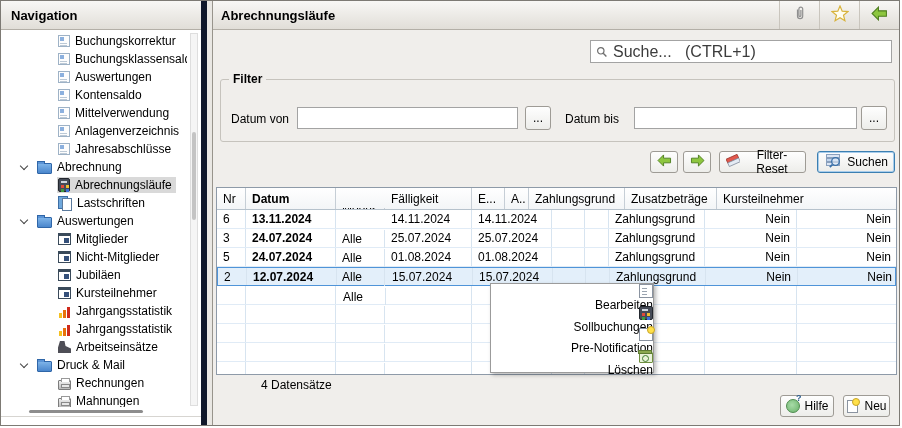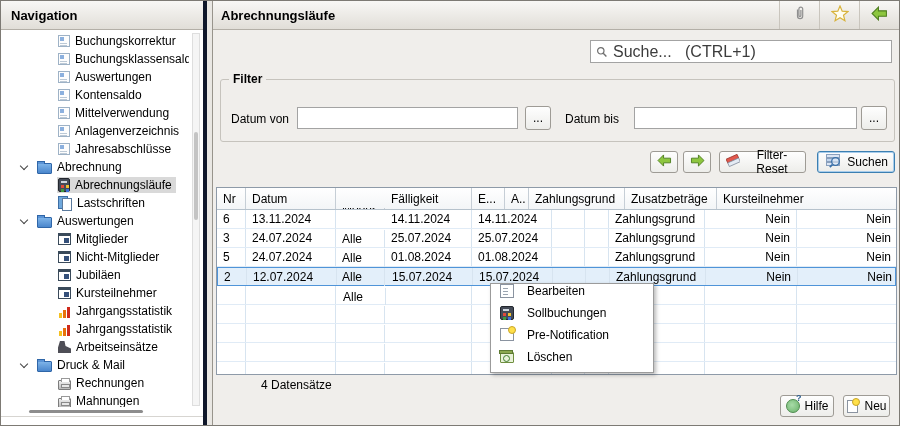--- a/index.html
+++ b/index.html
@@ -5,21 +5,21 @@
   html,body{margin:0;padding:0;background:#fff;}
   *{box-sizing:border-box;}
   .window{position:relative;width:900px;height:426px;border:1px solid #7d7a74;
     font-family:"Liberation Sans",sans-serif;font-size:12px;color:#000;background:#e9e7e3;overflow:hidden;}
 
   
   .phead{height:29px;background:linear-gradient(#f8f7f5,#e1ded8);border-bottom:1px solid #b3afa7;
     display:flex;align-items:center;font-weight:bold;font-size:13px;}
 
   
-  .nav{position:absolute;left:0;top:0;width:206px;height:100%;background:#fff;border-right:4px solid #0f172a;}
+  .nav{position:absolute;left:0;top:0;width:206px;height:100%;background:#fff;border-right:6px solid #0f172a;}
   .nav .phead{padding-left:10px;}
   .tree{position:absolute;left:0;top:31px;right:14px;bottom:18px;overflow:hidden;}
   .trow{height:18px;display:flex;align-items:center;padding-left:56px;white-space:nowrap;cursor:default;}
   .trow.folder{padding-left:19px;}
   .selwrap{display:flex;align-items:center;padding:1px 4px 1px 1px;}
   .selwrap.sel{background:#d9d9d9;}
   .tlabel{margin-left:5px;}
   .chev{width:9px;height:9px;position:relative;margin-right:7px;flex:none;}
   .chev::before{content:"";position:absolute;left:1px;top:0;width:5px;height:5px;
     border-right:1.6px solid #444;border-bottom:1.6px solid #444;transform:rotate(45deg);}
@@ -85,31 +85,31 @@
     font-family:"Liberation Sans",sans-serif;font-size:12px;cursor:pointer;position:absolute;}
   .btn.blue{border:1px solid #3c7fb1;box-shadow:inset 0 0 0 1px #a8cdec;}
 
   
   .table{position:absolute;left:3px;top:186px;width:681px;height:188px;background:#fff;border:1px solid #8e9aa8;overflow:hidden;}
   .thead{display:flex;height:22px;background:linear-gradient(#ffffff,#f3f5f7);border-bottom:1px solid #b6c2cc;}
   .hcell{display:flex;align-items:center;padding:0 6px;border-right:1px solid #c6ced6;overflow:hidden;white-space:nowrap;cursor:pointer;}
   .drow{display:flex;height:19px;border-bottom:1px solid #e0ebf6;cursor:default;}
   .cell{display:flex;align-items:center;padding:0 6px;border-right:1px solid #d7e4f0;overflow:hidden;white-space:nowrap;height:100%;}
   .cell.r{justify-content:flex-end;}
-  .c0{width:29px;flex:none;} .c1{width:90px;flex:none;} .c2{width:49px;flex:none;margin-top:20px;} .c3{width:87px;flex:none;}
+  .c0{width:29px;flex:none;} .c1{width:90px;flex:none;font-weight:bold;} .c2{width:49px;flex:none;margin-top:20px;} .c3{width:87px;flex:none;}
   .c4{width:80px;flex:none;} .c5{width:33px;flex:none;} .c6{width:24px;flex:none;} .c7{width:96px;flex:none;}
   .c8{width:92px;flex:none;} .c9{width:100px;flex:none;border-right:none;}
   .drow.selected{background:#e3effa;border:1px solid #4f94d8;}
 
   .status{position:absolute;left:4px;top:377px;margin-left:44px;}
 
   
   .cmenu{position:absolute;left:277px;top:282px;width:164px;background:#fff;border:1px solid #9b9b9b;
     box-shadow:2px 2px 4px rgba(0,0,0,.28);z-index:5;}
-  .mitem{height:22px;display:flex;align-items:flex-start;padding-left:9px;cursor:pointer;}
+  .mitem{height:22px;display:flex;align-items:flex-end;padding-left:9px;cursor:pointer;flex-direction:column;}
   .mitem .ti{width:14px;}
   .mitem .mlabel{margin-left:13px;}
 
   
   .bbtn{height:22px;top:394px;}
   .hilfeball{width:14px;height:14px;border-radius:50%;background:radial-gradient(circle at 5px 5px,#a8dba8,#6ab26a);
     border:1px solid #4e8c4e;position:relative;flex:none;}
   .hilfeball::after{content:"?";position:absolute;right:-3px;top:-7px;font-size:9px;font-weight:bold;color:#2e5f8f;}
 </style>
 </head>

